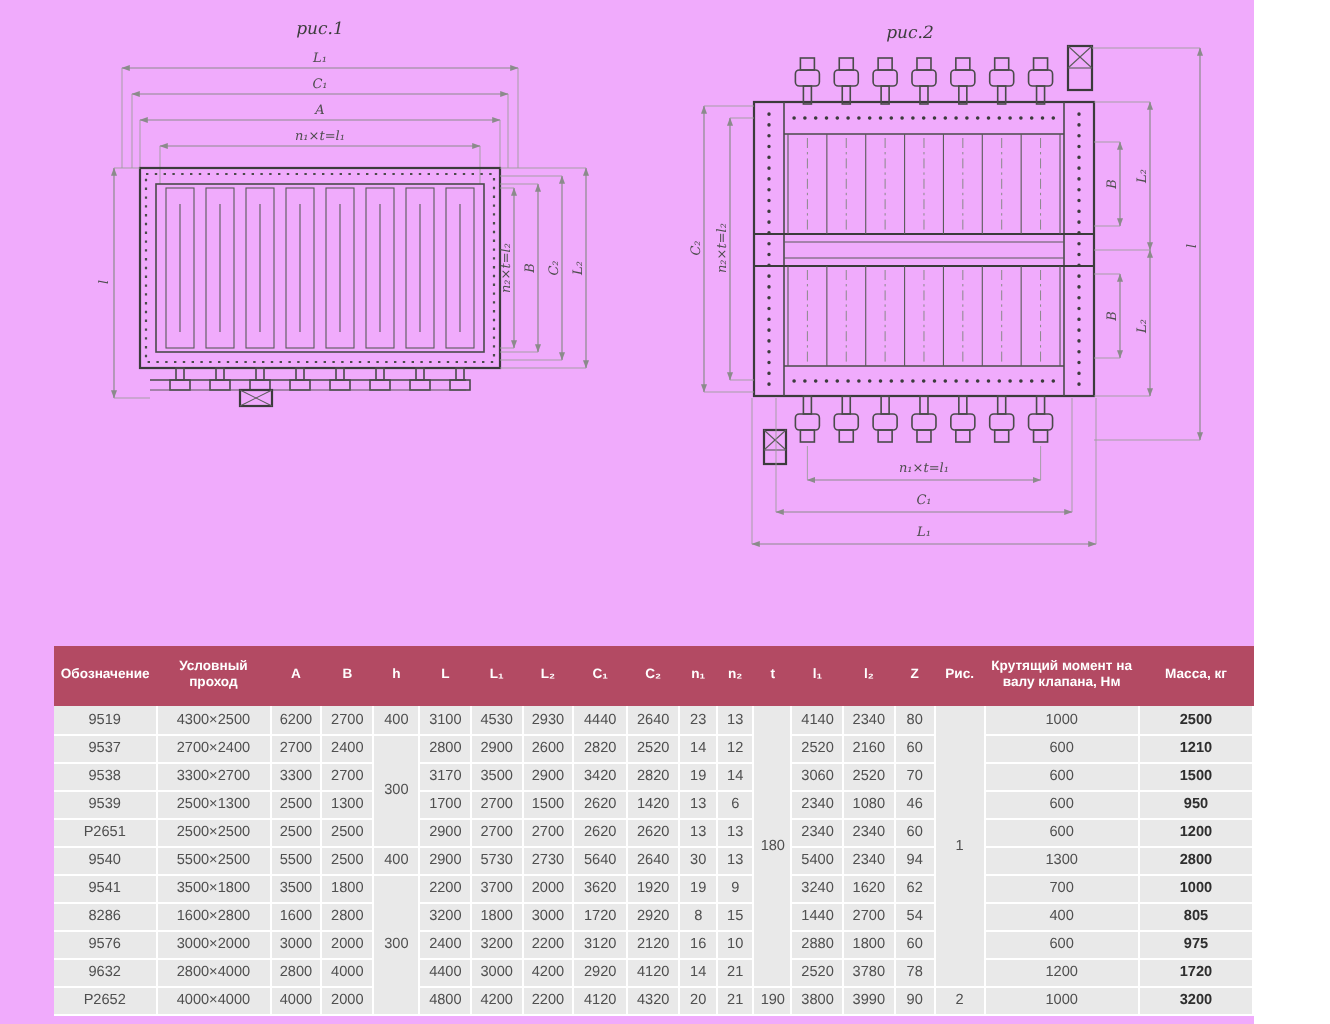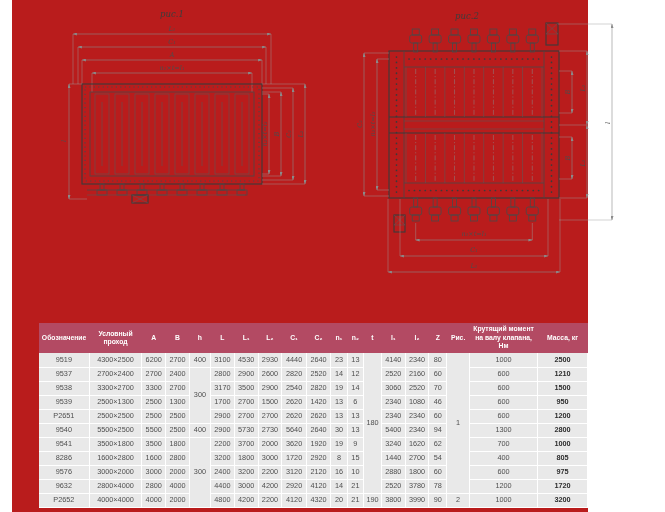--- a/index.html
+++ b/index.html
@@ -1,18 +1,18 @@
 <!DOCTYPE html>
 <html style="--accent: #b34a63;"><head>
 <meta charset="utf-8">
 <style>
   *{margin:0;padding:0;box-sizing:border-box}
   html,body{width:665px;height:512px;background:#fff;overflow:hidden;
     font-family:"Liberation Sans",sans-serif}
-  .stage{position:absolute;left:12px;top:0;width:576px;height:512px;background:#b91c1c}
+  .stage{position:absolute;left:0;top:0;width:627px;height:512px;background:#f0abfc}
 
   
   .fig{position:absolute}
   #fig1{left:25px;top:4px}
   #fig2{left:342px;top:3px}
   svg .body-ln{stroke:#3b3b3b;stroke-width:1.1;fill:none}
   svg .mid-ln{stroke:#4a4a4a;stroke-width:0.8;fill:none}
   svg .thin{stroke:#5a5a5a;stroke-width:0.55;fill:none}
   svg .dim{stroke:#8b8b8b;stroke-width:0.6;fill:none}
   svg .ext{stroke:#9d9d9d;stroke-width:0.45;fill:none}
@@ -379,21 +379,21 @@
           <td class="mass">1210</td>
         </tr>
         <tr>
           <td>9538</td>
           <td>3300×2700</td>
           <td>3300</td>
           <td>2700</td>
           <td>3170</td>
           <td>3500</td>
           <td>2900</td>
-          <td>2540</td>
+          <td>3420</td>
           <td>2820</td>
           <td>19</td>
           <td>14</td>
           <td>3060</td>
           <td>2520</td>
           <td>70</td>
           <td>600</td>
           <td class="mass">1500</td>
         </tr>
         <tr>

